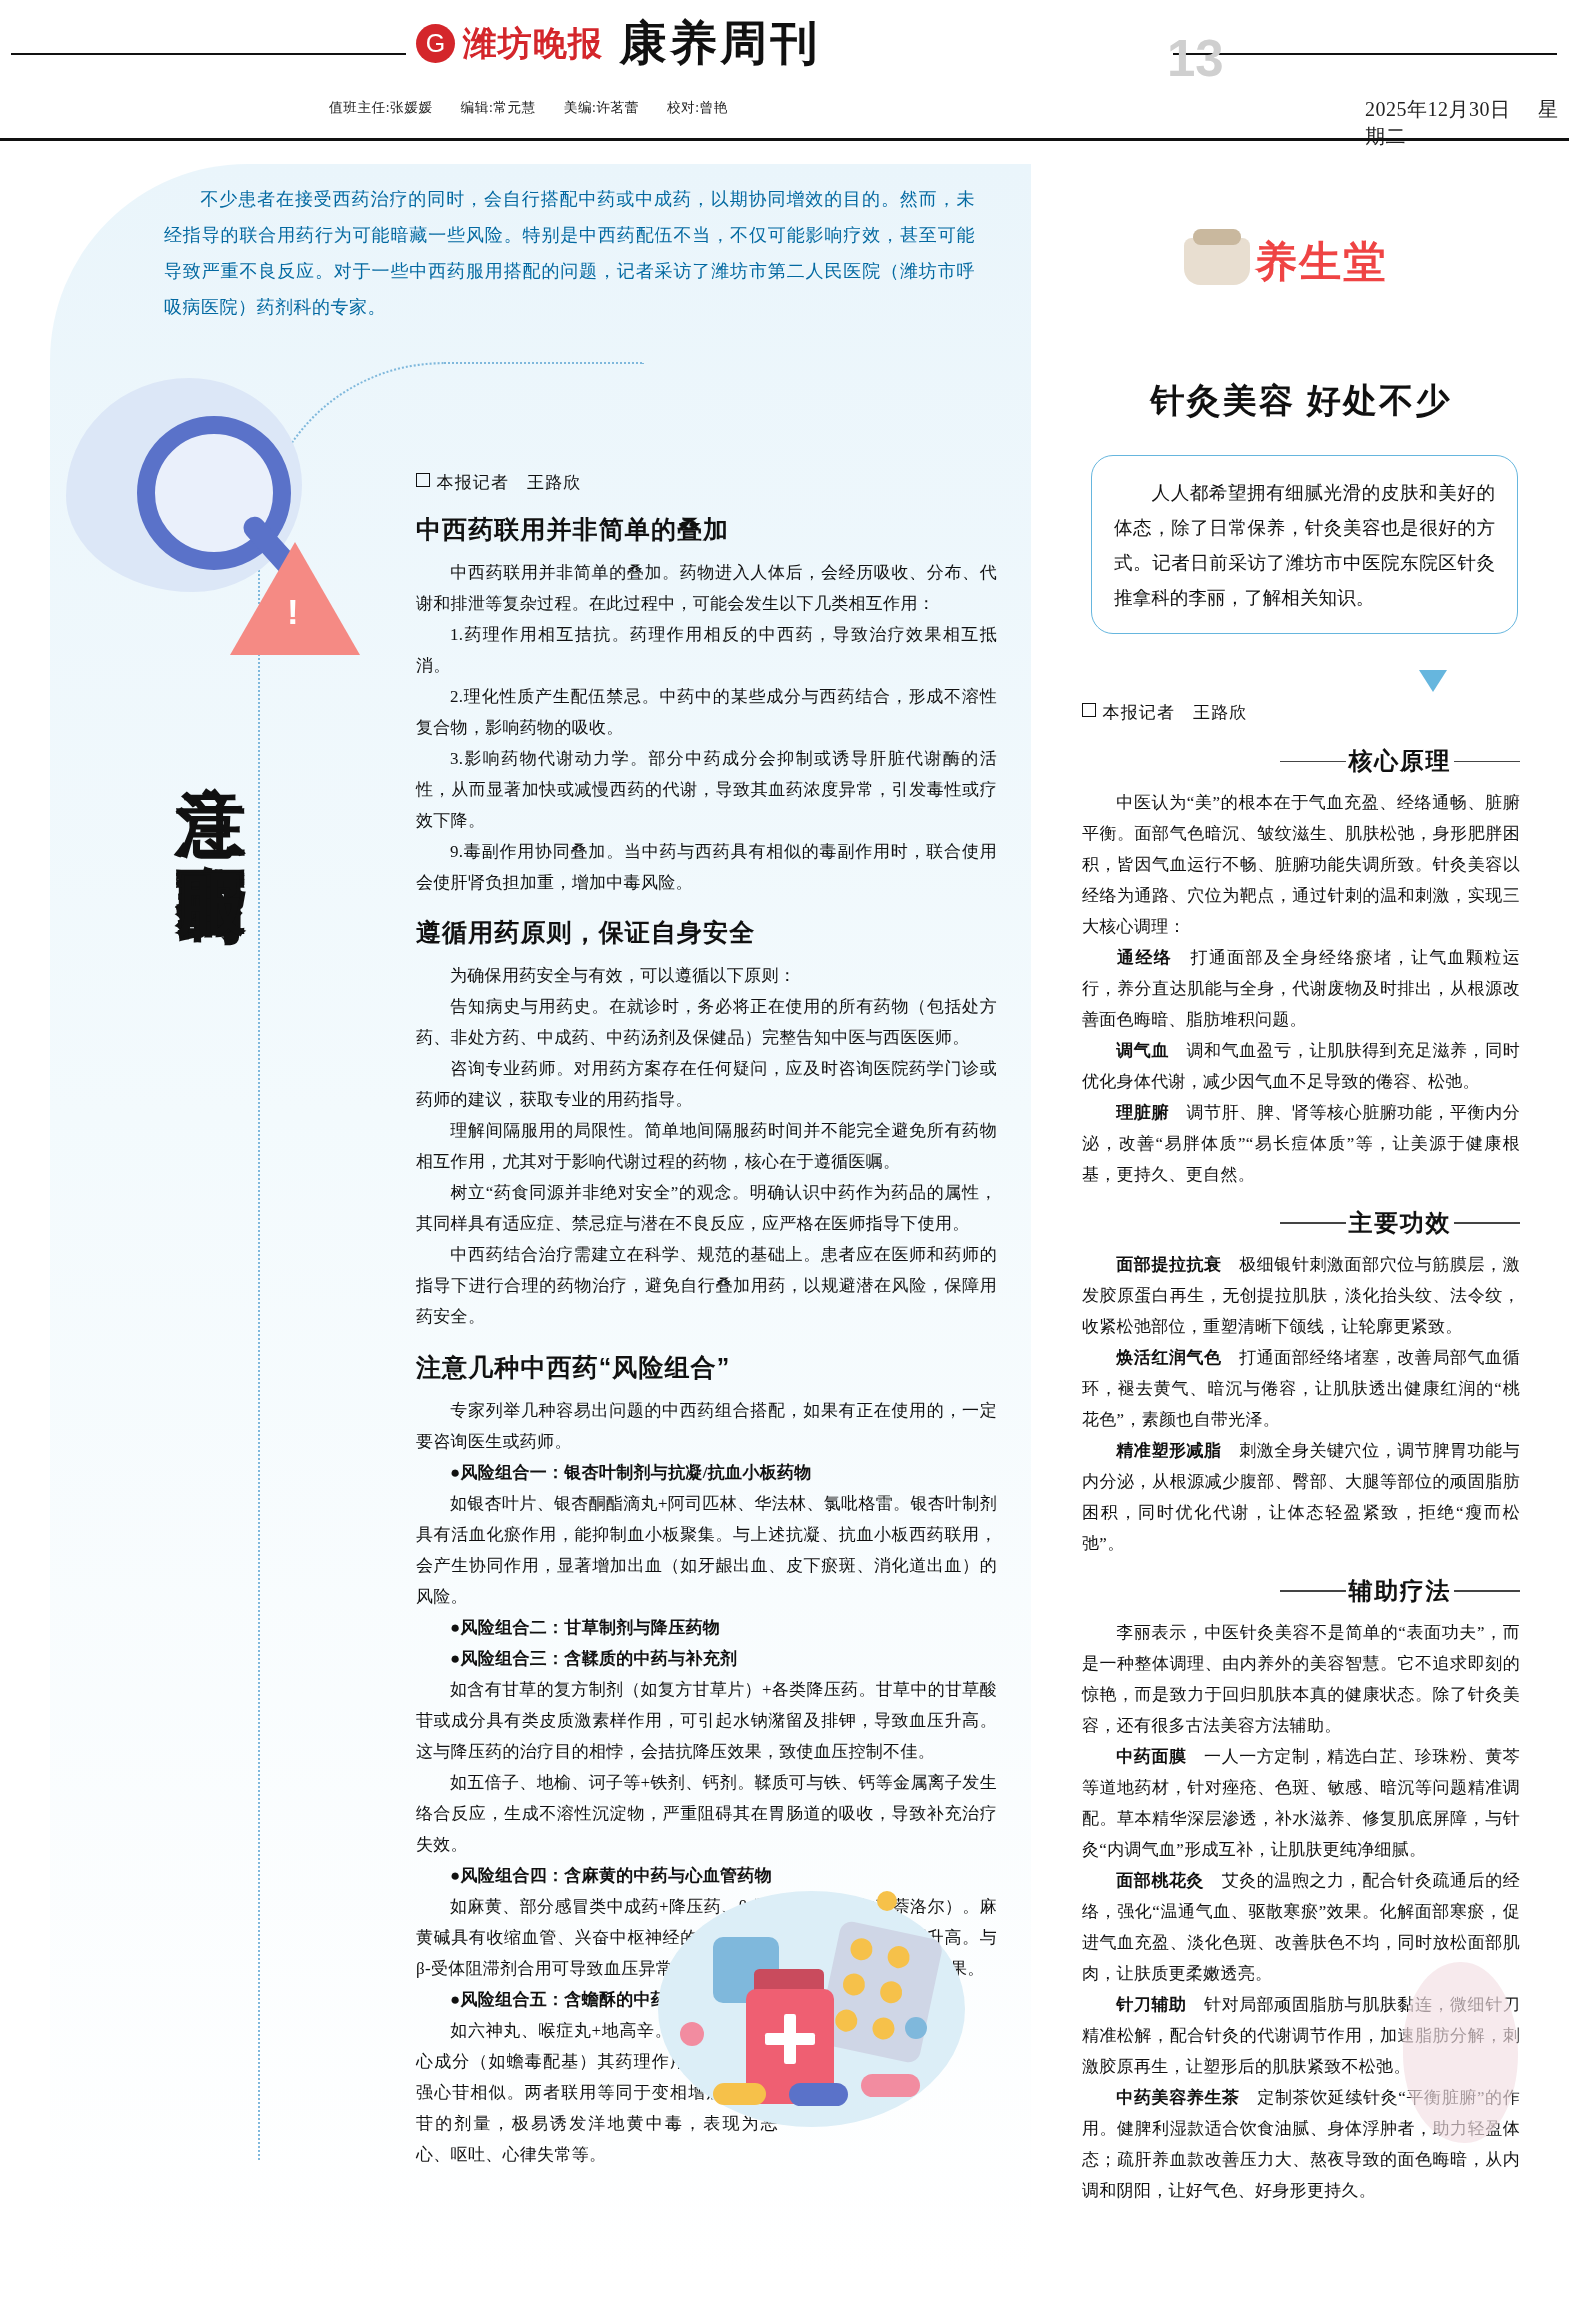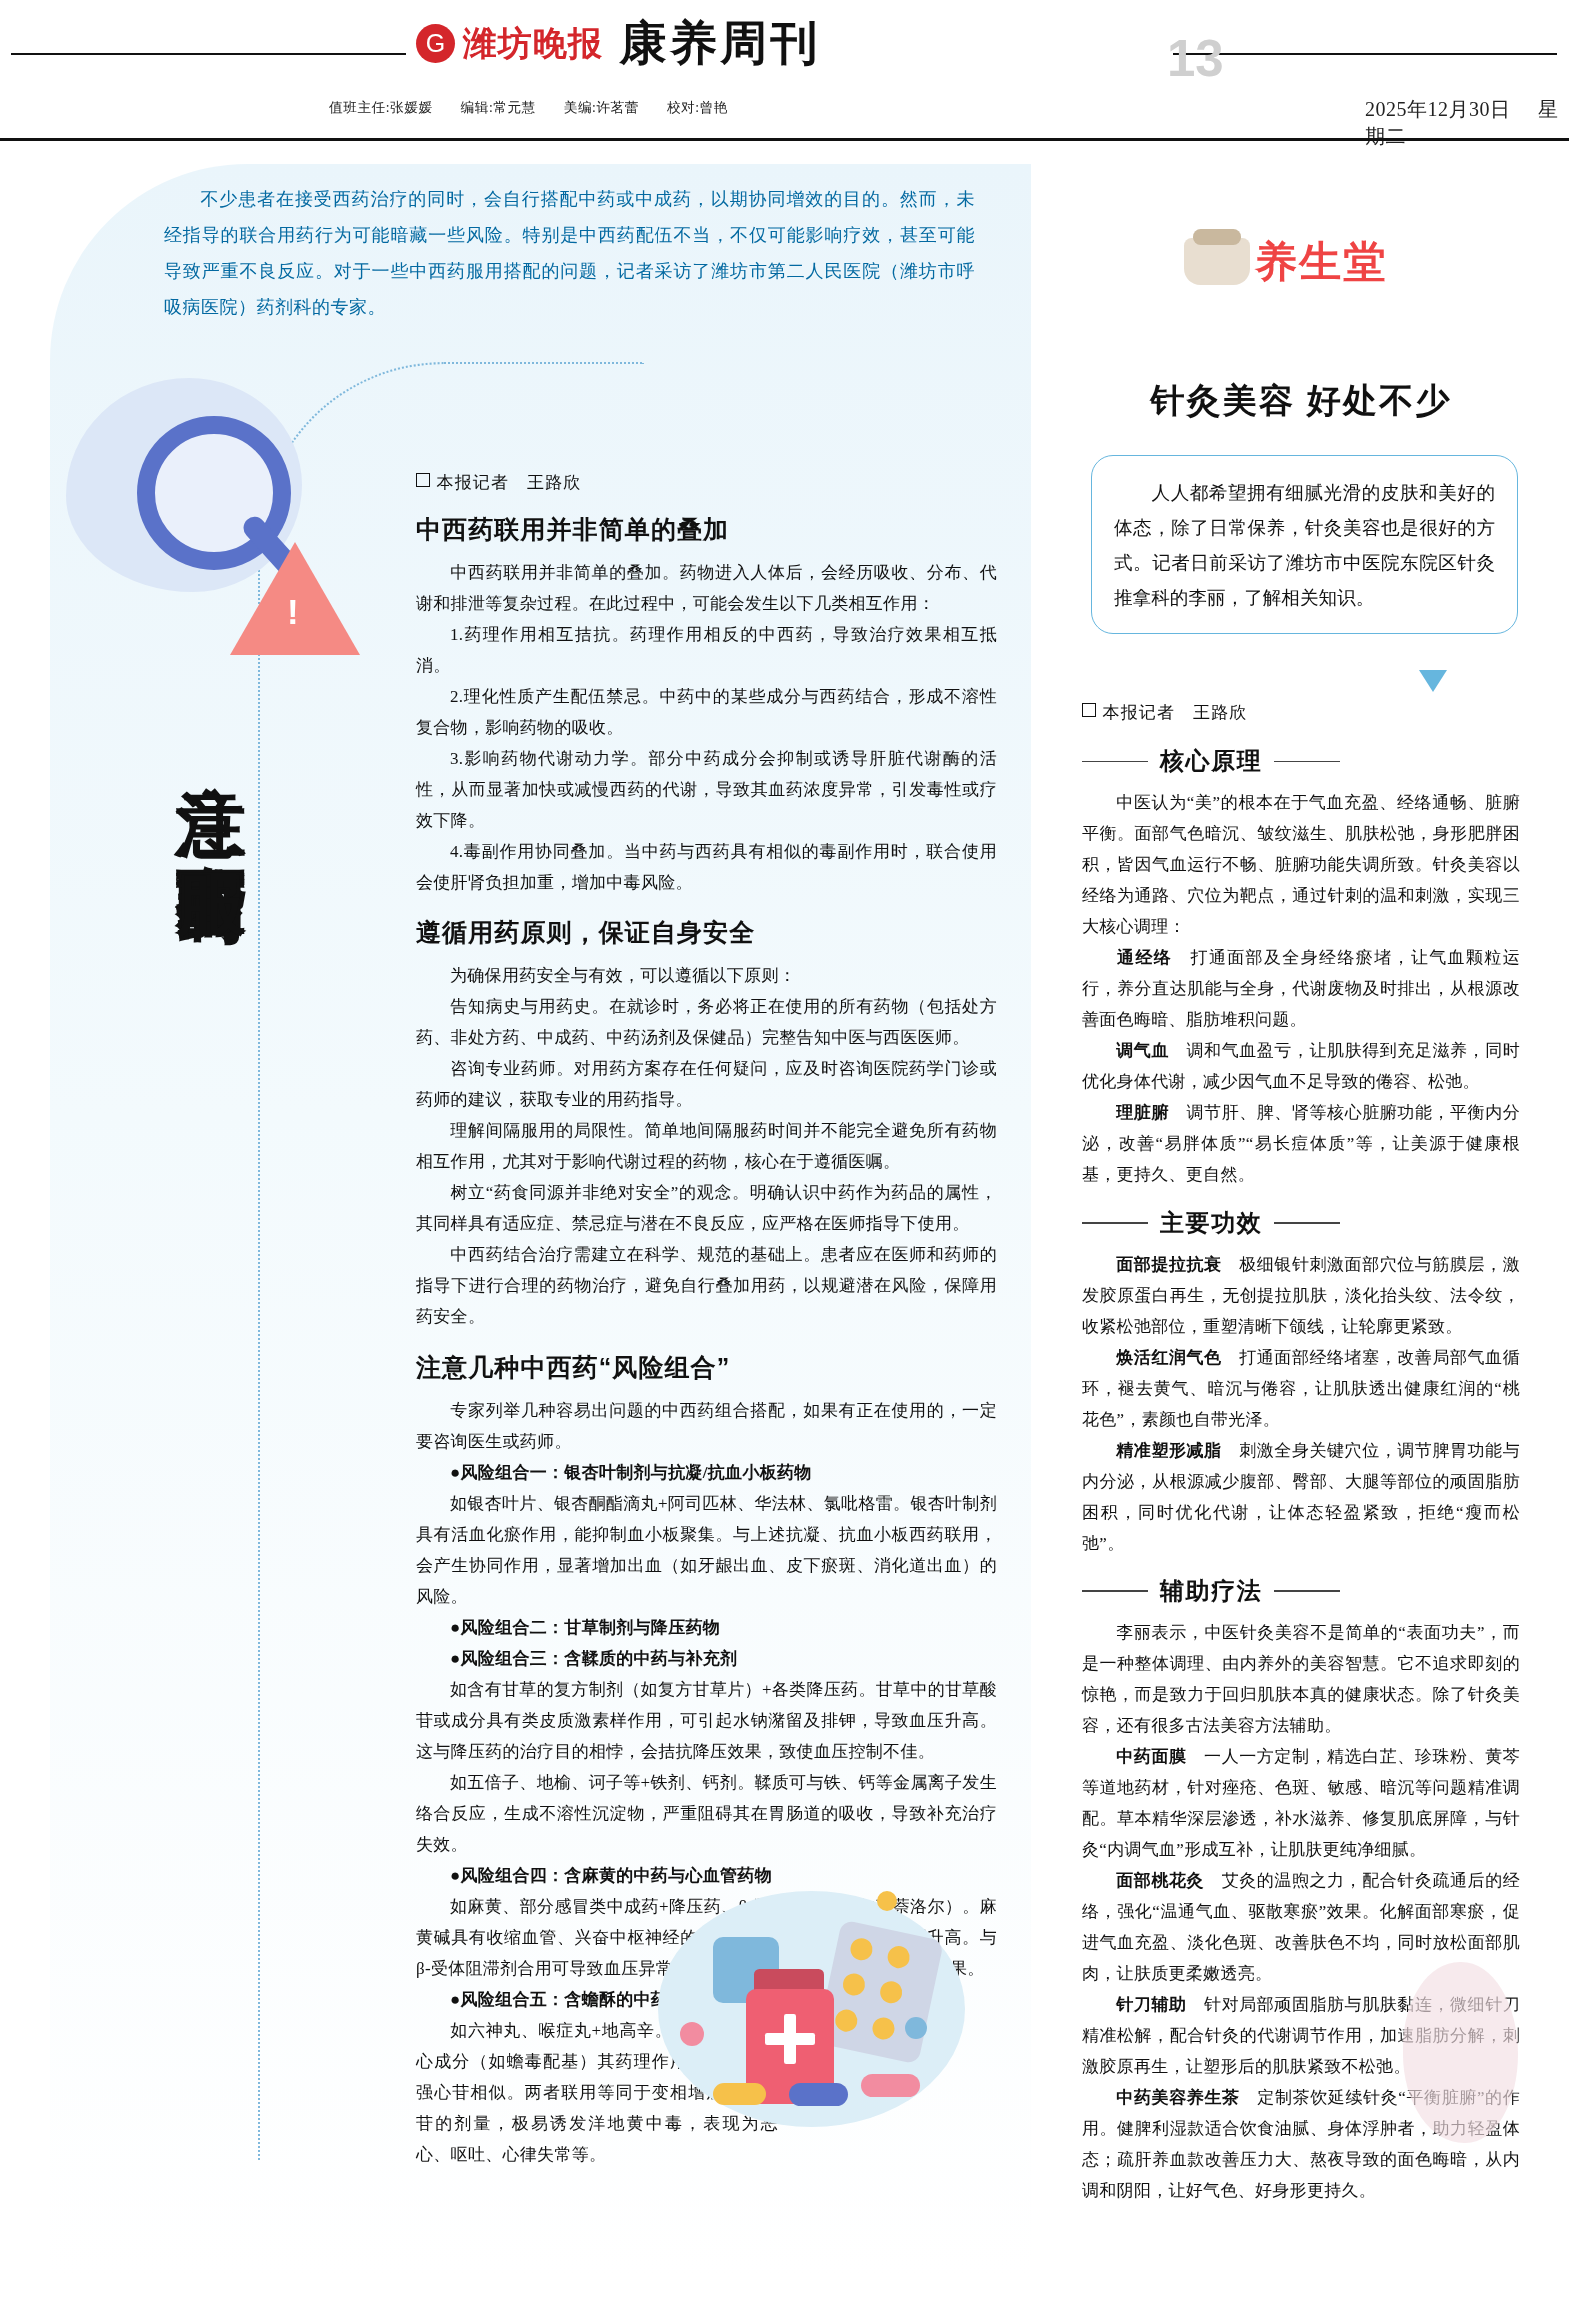--- a/index.html
+++ b/index.html
@@ -67,21 +67,21 @@
   .ysBanner .herb{position:absolute;left:0;top:7.7px;width:66px;height:47px;background:#e8ded0;border-radius:7.7px 7.7px 16.4px 16.4px;}
   .ysBanner .herb::after{content:"";position:absolute;left:8.8px;top:-8.8px;width:48px;height:16.4px;background:#c9b89e;border-radius:7.7px;}
 
   .r-title{position:absolute;left:1082px;top:378px;width:438px;text-align:center;font-size:34px;font-weight:bold;letter-spacing:2.2px;font-family:Liberation Sans, sans-serif;}
   .bubble{position:absolute;left:1091px;top:455px;width:427px;border:1.6px solid #66b6de;border-radius:22px;padding:18.6px 22px;font-size:18.6px;line-height:35px;color:#111;text-align:justify;box-sizing:border-box;background:#fff;}
   .bubble .ind{display:inline-block;width:37px;}
   .bubble-tail{position:absolute;left:1419px;top:670px;width:0;height:0;border-left:14.2px solid transparent;border-right:14.2px solid transparent;border-top:22px solid #66b6de;}
 
   .r-byline{position:absolute;left:1082px;top:701px;font-size:17px;letter-spacing:1.1px;}
   .r-body{position:absolute;left:1082px;top:729px;width:438px;}
-  .sec-h{display:flex;align-items:center;justify-content:flex-start;gap:12px;margin:16.4px 0 10px;}
+  .sec-h{display:flex;align-items:center;justify-content:flex-end;gap:3px;margin:16.4px 0 10px;}
   .sec-h .line{width:66px;height:1.6px;background:#444;}
   .sec-h .t{font-size:24px;font-weight:bold;letter-spacing:1.6px;font-family:"Liberation Sans",sans-serif;}
   .rp{font-size:17px;line-height:31px;text-align:justify;letter-spacing:0.3px;}
   .rp .ind{display:inline-block;width:34px;}
   .lead-b{font-weight:bold;}
 
   .ack{position:absolute;left:1403px;top:1962px;width:115px;height:181px;background:#f3dfe3;border-radius:50% 50% 46% 54%/48% 52% 50% 50%;opacity:.65;}
 </style>
 </head>
 <body>
@@ -126,21 +126,21 @@
   <div class="vhead">注意 有些中药和西药不可同服</div>
 
   <div class="col1">
     <div class="byline"><span class="box"></span><span>本报记者　王路欣</span></div>
 
     <div class="h2">中西药联用并非简单的叠加</div>
     <div class="p"><span class="ind"></span><span>中西药联用并非简单的叠加。药物进入人体后，会经历吸收、分布、代谢和排泄等复杂过程。在此过程中，可能会发生以下几类相互作用：</span></div>
     <div class="p"><span class="ind"></span><span>1.药理作用相互拮抗。药理作用相反的中西药，导致治疗效果相互抵消。</span></div>
     <div class="p"><span class="ind"></span><span>2.理化性质产生配伍禁忌。中药中的某些成分与西药结合，形成不溶性复合物，影响药物的吸收。</span></div>
     <div class="p"><span class="ind"></span><span>3.影响药物代谢动力学。部分中药成分会抑制或诱导肝脏代谢酶的活性，从而显著加快或减慢西药的代谢，导致其血药浓度异常，引发毒性或疗效下降。</span></div>
-    <div class="p"><span class="ind"></span><span>4.毒副作用协同叠加。当中药与西药具有相似的毒副作用时，联合使用会使肝肾负担加重，增加中毒风险。</span></div>
+    <div class="p"><span class="ind"></span><span>9.毒副作用协同叠加。当中药与西药具有相似的毒副作用时，联合使用会使肝肾负担加重，增加中毒风险。</span></div>
 
     <div class="h2">遵循用药原则，保证自身安全</div>
     <div class="p"><span class="ind"></span><span>为确保用药安全与有效，可以遵循以下原则：</span></div>
     <div class="p"><span class="ind"></span><span>告知病史与用药史。在就诊时，务必将正在使用的所有药物（包括处方药、非处方药、中成药、中药汤剂及保健品）完整告知中医与西医医师。</span></div>
     <div class="p"><span class="ind"></span><span>咨询专业药师。对用药方案存在任何疑问，应及时咨询医院药学门诊或药师的建议，获取专业的用药指导。</span></div>
     <div class="p"><span class="ind"></span><span>理解间隔服用的局限性。简单地间隔服药时间并不能完全避免所有药物相互作用，尤其对于影响代谢过程的药物，核心在于遵循医嘱。</span></div>
     <div class="p"><span class="ind"></span><span>树立“药食同源并非绝对安全”的观念。明确认识中药作为药品的属性，其同样具有适应症、禁忌症与潜在不良反应，应严格在医师指导下使用。</span></div>
     <div class="p"><span class="ind"></span><span>中西药结合治疗需建立在科学、规范的基础上。患者应在医师和药师的指导下进行合理的药物治疗，避免自行叠加用药，以规避潜在风险，保障用药安全。</span></div>
 
     <div class="h2">注意几种中西药“风险组合”</div>

